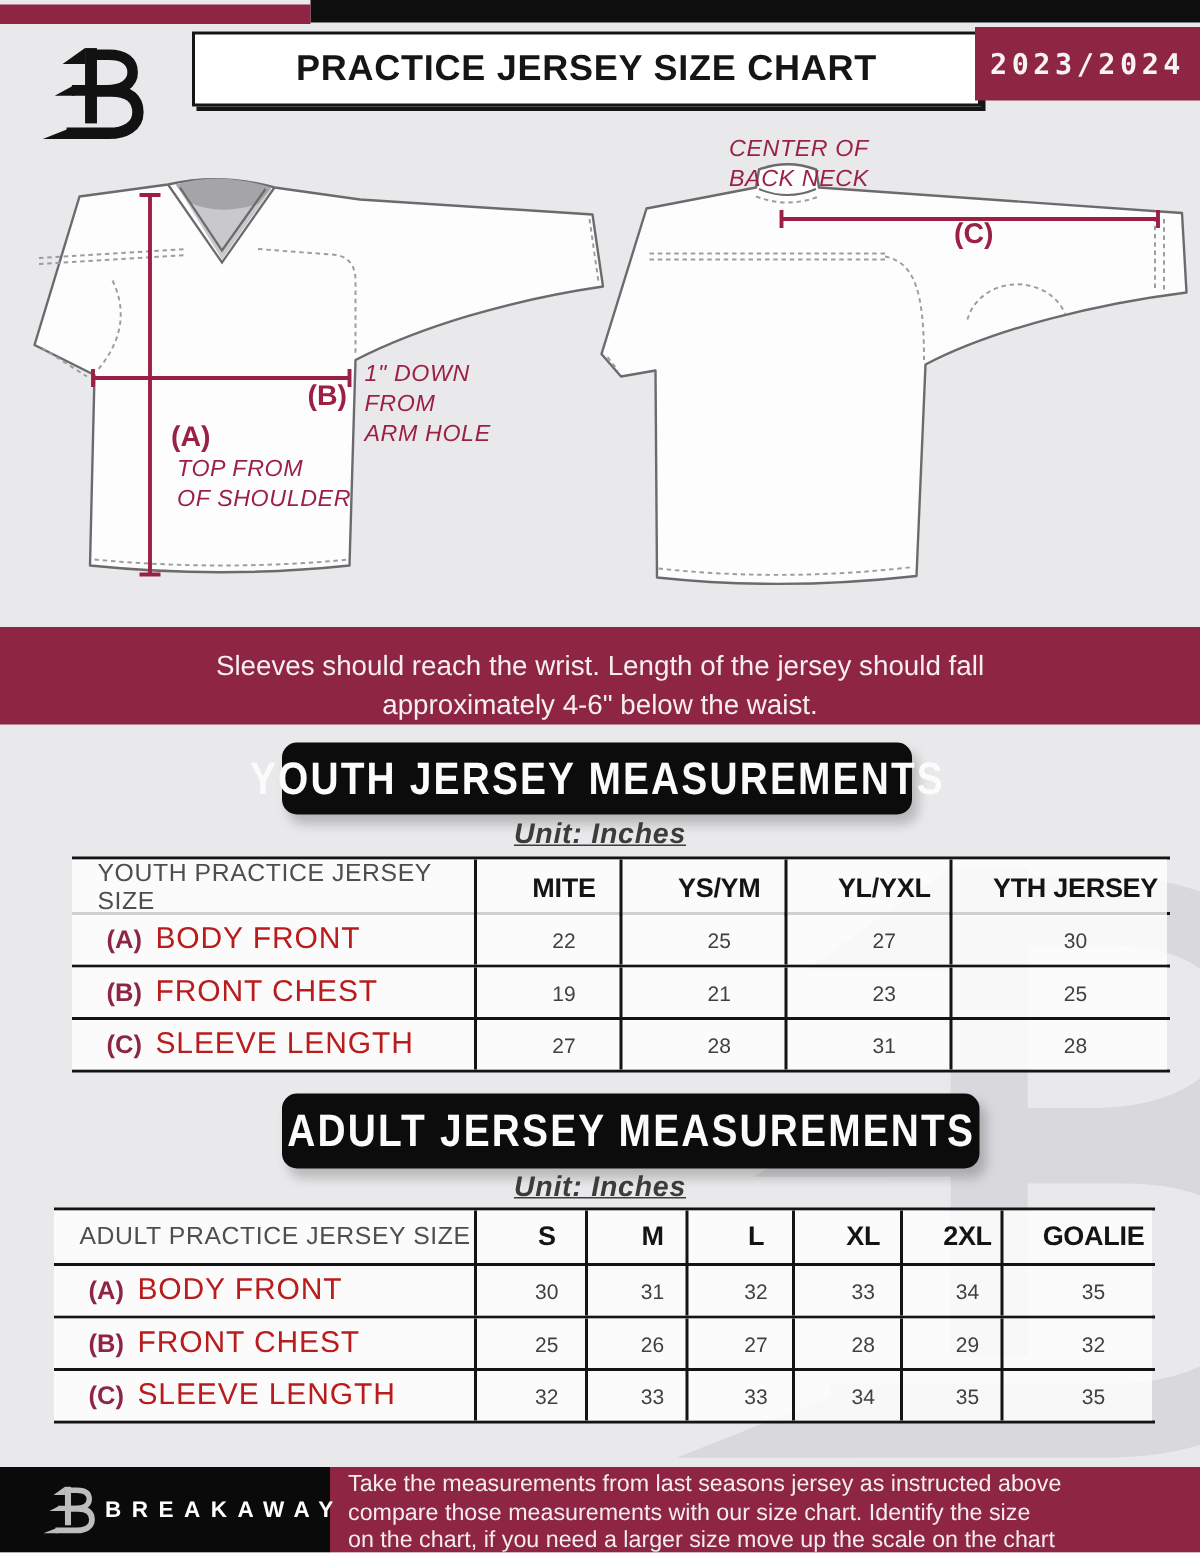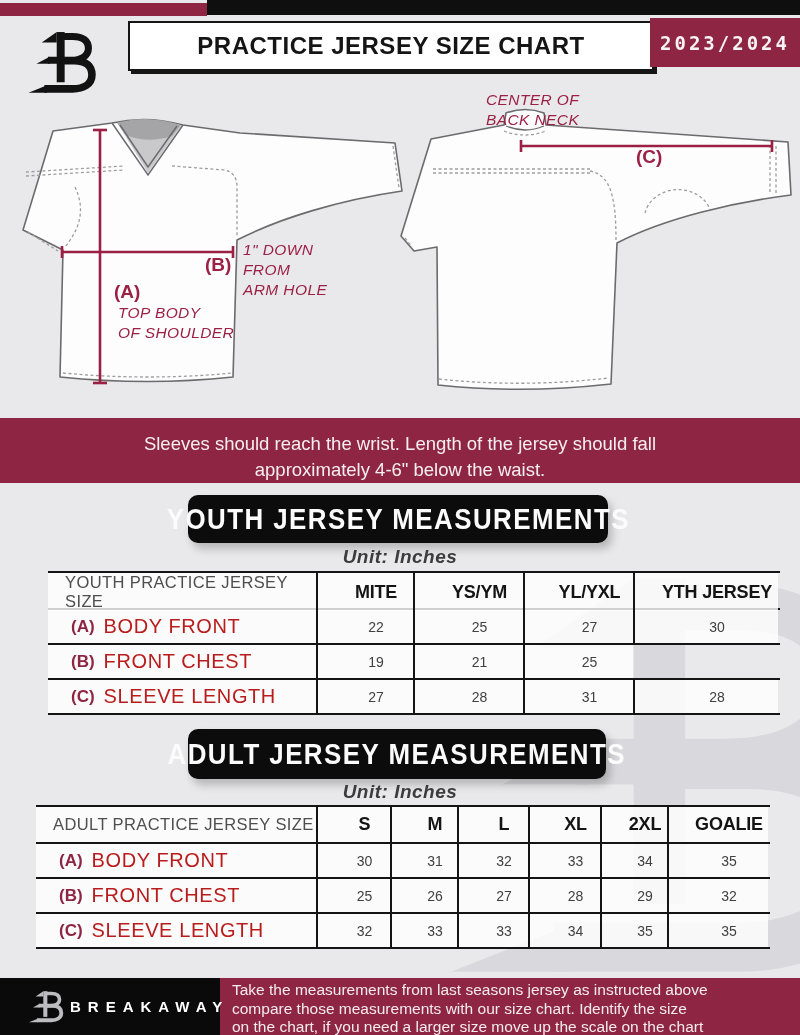--- a/index.html
+++ b/index.html
@@ -28,21 +28,21 @@
   .note-banner{left:0;top:418px;width:800px;height:65px;background:#8e2643;z-index:2;
                display:flex;align-items:flex-end;justify-content:center;}
   .note-banner span{color:#f6eef1;font-size:18.5px;line-height:26px;text-align:center;white-space:pre-line;}
   
   .section-banner{width:420px;height:48px;background:#0c0c0d;border-radius:10px;z-index:2;
                   box-shadow:4px 6px 8px rgba(0,0,0,.22);
                   display:flex;align-items:center;justify-content:center;}
   .section-banner span{color:#fbfbfb;font-size:27px;font-weight:800;letter-spacing:1.5px;
                        white-space:nowrap;transform:scale(.96,1.12);}
   .unit{left:0;width:800px;text-align:center;z-index:2;font-size:19px;font-style:italic;
-        font-weight:600;color:#3c3c3c;letter-spacing:.5px;}
+        font-weight:600;color:#3c3c3c;letter-spacing:.5px;text-decoration:underline;}
   
   .table{z-index:2;border-top:2px solid #141414;}
   .trow{display:grid;border-bottom:2px solid #141414;}
   .ytable .trow{grid-template-columns:268px 97px 110px 110px 145px;}
   .atable .trow{grid-template-columns:280px 74px 67px 71px 72px 67px 101px;}
   .trow>div{background:rgba(255,255,255,.8);display:flex;align-items:center;justify-content:center;}
   .trow>div+div{border-left:2px solid #141414;padding-left:21px;}
   .trow.hrow{height:35px;} .trow.drow{height:33px;}
   .cell-sizehdr{justify-content:flex-start !important;padding-left:17px;}
   .cell-sizehdr span{font-size:16.5px;color:#4e4e4e;letter-spacing:.4px;}
@@ -142,21 +142,21 @@
     <path d="M62,167 L233,167"></path> 
       <path d="M62,161 L62,173"></path> 
       <path d="M233,161 L233,173"></path>
     <path d="M521,61 L772,61"></path> 
       <path d="M521,55 L521,67"></path> 
       <path d="M772,55 L772,67"></path>
   </g>
 </svg>
 
 <div class="abs anno anno-key" style="left:114px;top:281px;">(A)</div>
-<div class="abs anno anno-note" style="left:118px;top:303px;">TOP BODY
+<div class="abs anno anno-note" style="left:118px;top:303px;">TOP FROM
 OF SHOULDER</div>
 <div class="abs anno anno-key" style="left:205px;top:254px;">(B)</div>
 <div class="abs anno anno-note" style="left:243px;top:240px;">1" DOWN
 FROM
 ARM HOLE</div>
 <div class="abs anno anno-key" style="left:636px;top:146px;">(C)</div>
 <div class="abs anno anno-note" style="left:486px;top:90px;">CENTER OF
 BACK NECK</div>
 
 <div class="abs note-banner">
@@ -210,20 +210,23 @@
       <span class="k">(B)</span>
         <span class="l">FRONT CHEST</span>
       </div>
     <div class="val">
         <span>19</span>
       </div>
     <div class="val">
         <span>21</span>
       </div>
     <div class="val">
+        <span>23</span>
+      </div>
+    <div class="val">
         <span>25</span>
       </div>
   </div>
   <div class="trow drow">
     <div class="cell-label">
       <span class="k">(C)</span>
         <span class="l">SLEEVE LENGTH</span>
       </div>
     <div class="val">
         <span>27</span>
@@ -233,21 +236,21 @@
       </div>
     <div class="val">
         <span>31</span>
       </div>
     <div class="val">
         <span>28</span>
       </div>
   </div>
 </div>
 
-<div class="abs section-banner" style="left:188px;top:729px;width:418px;height:50px;">
+<div class="abs section-banner" style="left:188px;top:729px;width:465px;height:50px;">
   <span>ADULT JERSEY MEASUREMENTS</span>
 </div>
 <div class="abs unit" style="top:781px;">Unit: Inches</div>
 
 <div class="abs table atable" style="left:36px;top:805px;width:734px;">
   <div class="trow hrow">
     <div class="cell-sizehdr">
         <span>ADULT PRACTICE JERSEY SIZE</span>
       </div>
     <div class="colhdr">

